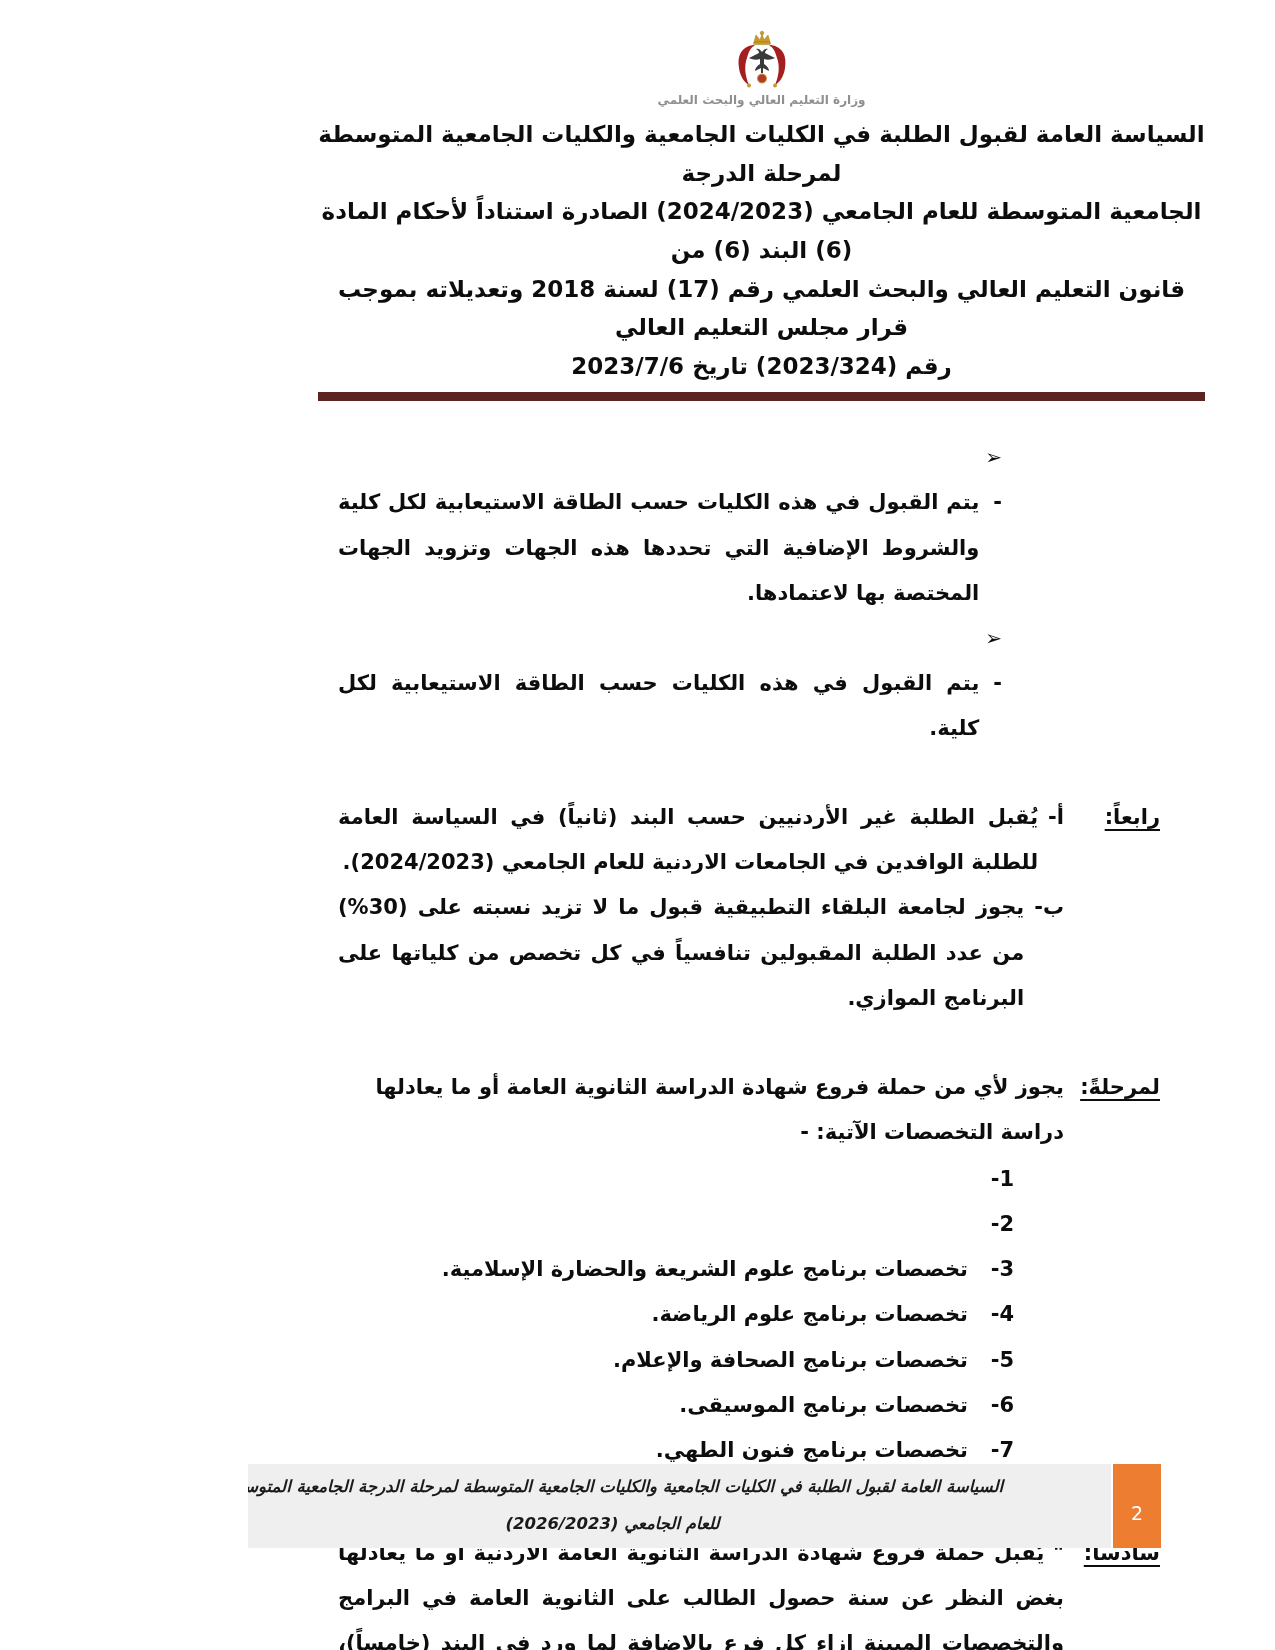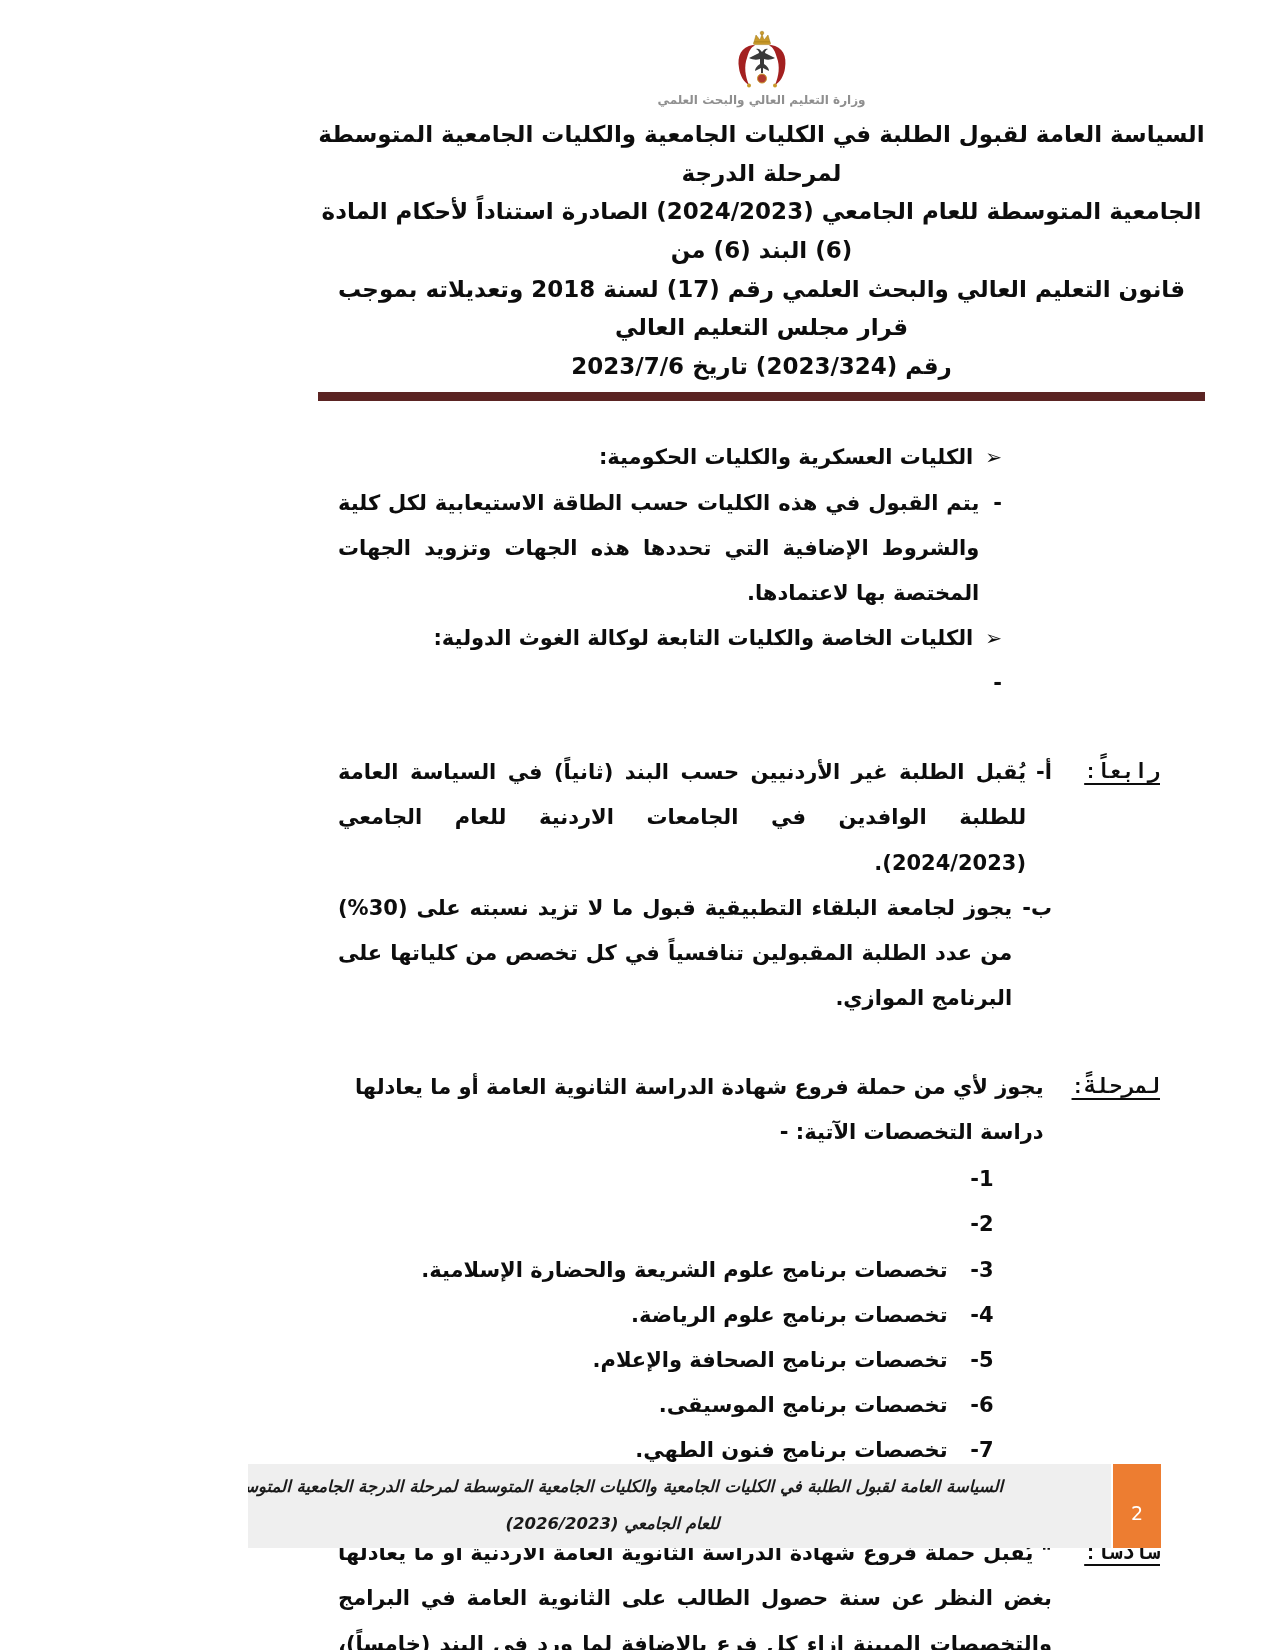--- a/index.html
+++ b/index.html
@@ -43,22 +43,22 @@
     color:#0d0d0d;
   }
   .bullet-row { margin-right:158px; display:flex; gap:12px; align-items:flex-start; }
   .bullet-arrow { flex:0 0 auto; font-size:20px; line-height:2.25; }
   .dash-row { margin-right:158px; display:flex; gap:14px; align-items:flex-start; }
   .dash-marker { flex:0 0 auto; }
   .just { text-align:justify; }
 
   .section { display:flex; margin-top:44px; align-items:flex-start; }
   .section-label {
-    flex:0 0 auto; min-width:80px; margin-left:28px;
-    text-decoration:underline; text-underline-offset:5px; white-space:nowrap;font-family:Liberation Mono, monospace;
+    flex:0 0 auto; min-width:80px; margin-left:16px;
+    text-decoration:underline; text-underline-offset:5px; white-space:nowrap;
   }
   .section-content { flex:1; min-width:0; }
 
   .lettered { display:flex; gap:10px; align-items:flex-start; }
   .letter-marker { flex:0 0 auto; }
 
   .num-list { margin-right:50px; margin-top:2px; }
   .num-item { display:flex; gap:18px; align-items:flex-start; }
   .num-marker { flex:0 0 auto; min-width:28px; }
 
@@ -118,33 +118,32 @@
       <div>قانون التعليم العالي والبحث العلمي رقم (17) لسنة 2018 وتعديلاته بموجب قرار مجلس التعليم العالي</div>
       <div>رقم (2023/324) تاريخ 2023/7/6</div>
     </div>
     <div class="rule"></div>
   </div>
 
   <div class="main">
 
     <div class="bullet-row">
       <span class="bullet-arrow">➢</span>
-      <span>الكليات العسكرية والكليات الحكومية:</span>
     </div>
     <div class="dash-row">
       <span class="dash-marker">-</span>
       <span class="just">يتم القبول في هذه الكليات حسب الطاقة الاستيعابية لكل كلية والشروط الإضافية التي تحددها هذه الجهات وتزويد الجهات المختصة بها لاعتمادها.</span>
     </div>
 
     <div class="bullet-row">
       <span class="bullet-arrow">➢</span>
-      <span>الكليات الخاصة والكليات التابعة لوكالة الغوث الدولية:</span>
     </div>
     <div class="dash-row">
       <span class="dash-marker">-</span>
+      <span class="just">يتم القبول في هذه الكليات حسب الطاقة الاستيعابية لكل كلية.</span>
     </div>
 
     <div class="section">
       <span class="section-label">رابعاً:</span>
       <div class="section-content">
         <div class="lettered">
           <span class="letter-marker">أ-</span>
           <span class="just">يُقبل الطلبة غير الأردنيين حسب البند (ثانياً) في السياسة العامة للطلبة الوافدين في الجامعات الاردنية للعام الجامعي (2024/2023).</span>
         </div>
         <div class="lettered">

